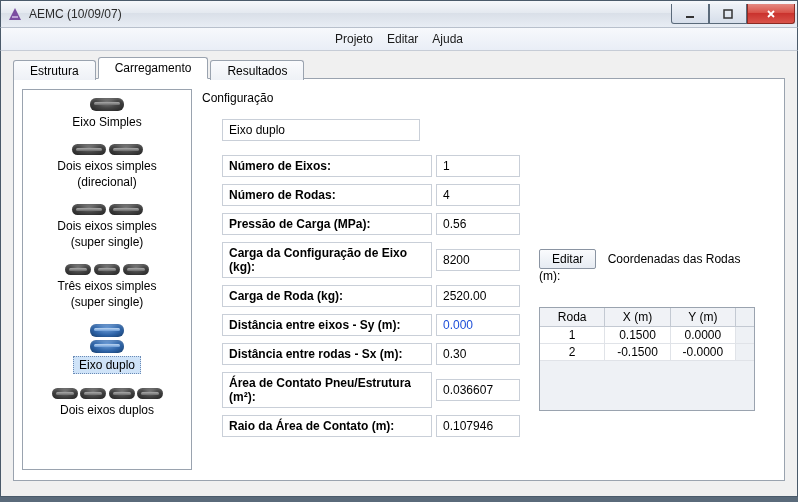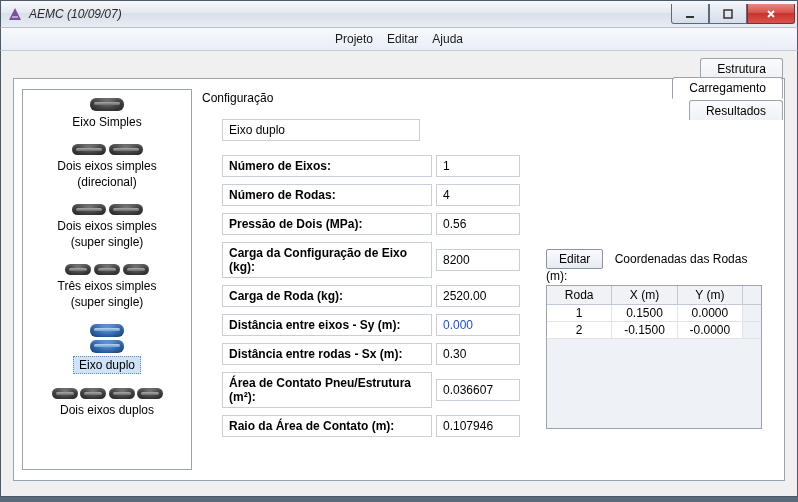--- a/index.html
+++ b/index.html
@@ -16,21 +16,20 @@
   
   .titlebar {
     height: 28px;
     background: linear-gradient(to bottom, #f6f8fb 0%, #e4e9f0 45%, #d9dfe8 46%, #e8edf4 100%);
     border: 1px solid #4a5a6a;
     border-bottom: 1px solid #b8c0cc;
     display: flex;
     align-items: center;
     padding: 0 2px 0 6px;
     color: #2b2b2b;
-    font-style: italic;
   }
   .titlebar .app-icon {
     width: 16px; height: 16px;
     margin-right: 6px;
     display: inline-block;
   }
   .titlebar .title-text { flex: 1; }
   .win-btns { display: flex; gap: 0; }
   .win-btn {
     width: 38px; height: 20px;
@@ -66,21 +65,21 @@
   .client {
     border-left:1px solid #4a5a6a;
     border-right:1px solid #4a5a6a;
     border-bottom:1px solid #4a5a6a;
     background:#f0f0f0;
     height: 446px;
     padding: 6px 12px 10px 12px;
     position:relative;
   }
   
-  .tabstrip { display:flex; align-items:flex-end; height:22px; position:relative; z-index:2;flex-direction:column; }
+  .tabstrip { display:flex; align-items:flex-end; height:22px; position:relative; z-index:2; }
   .tab {
     padding: 3px 16px 2px 16px;
     border:1px solid #9aa3af;
     border-bottom:none;
     background: linear-gradient(to bottom,#fafbfd,#eef1f6);
     margin-right:2px;
     border-radius: 3px 3px 0 0;
     font-size:12px;
     cursor:default;
     position:relative;
@@ -179,39 +178,39 @@
     width: 84px;
     border:1px solid #c9cfd8;
     padding:3px 6px;
     margin-left:4px;
     background:#fff;
     color:#000;
   }
   .form-value.disabled { color:#1d4ed8; }
   .right-block {
     position:absolute;
-    left: 346px;
+    left: 339px;
     top: 160px;
     width: 216px;
   }
   .edit-btn {
     border:1px solid #8a94a2;
     background: linear-gradient(to bottom,#fafbfd,#e6ebf2);
     padding:2px 12px;
     font-size:12px;
     cursor:default;
     border-radius:2px;
   }
   .coords-label { margin-left:8px; }
   .coord-table {
     width: 100%;
     border:1px solid #9aa3af;
     background:#eef1f5;
-    height: 144px;
-    margin-top:2px;
+    height: 104px;
+    margin-top:24px;
     font-size:12px;
   }
   .coord-head, .coord-row {
     display:grid;
     grid-template-columns: 1fr 1fr 1fr 18px;
   }
   .coord-head div {
     background:#f0f2f6;
     border-right:1px solid #c3c9d2;
     border-bottom:1px solid #c3c9d2;
@@ -351,21 +350,21 @@
 
       <div class="form-row">
         <div class="form-label">Número de Eixos:</div>
         <div class="form-value">1</div>
       </div>
       <div class="form-row">
         <div class="form-label">Número de Rodas:</div>
         <div class="form-value">4</div>
       </div>
       <div class="form-row">
-        <div class="form-label">Pressão de Dois (MPa):</div>
+        <div class="form-label">Pressão de Carga (MPa):</div>
         <div class="form-value">0.56</div>
       </div>
       <div class="form-row">
         <div class="form-label">Carga da Configuração de Eixo (kg):</div>
         <div class="form-value">8200</div>
       </div>
       <div class="form-row">
         <div class="form-label">Carga de Roda (kg):</div>
         <div class="form-value">2520.00</div>
       </div>

